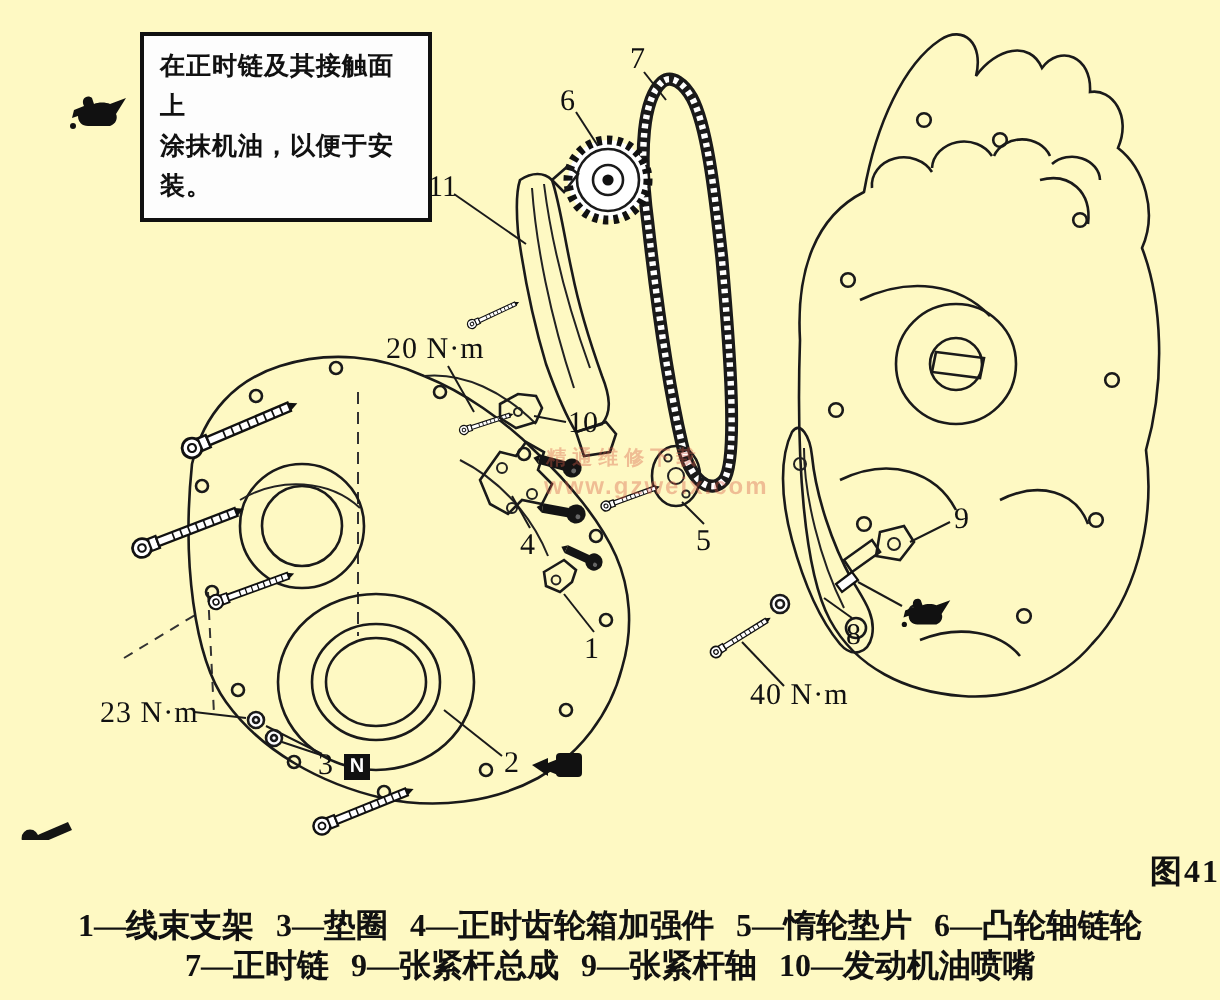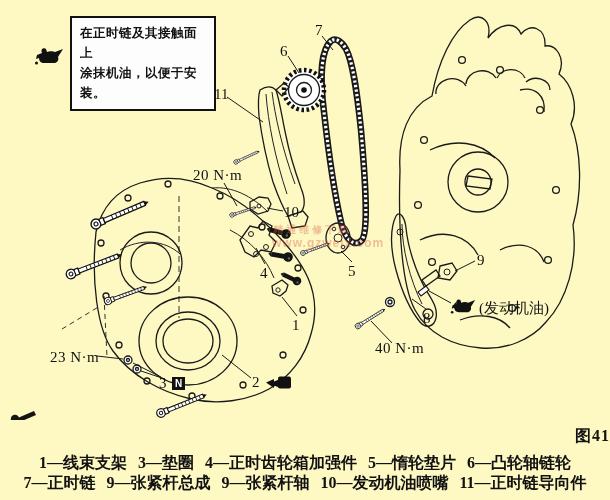--- a/index.html
+++ b/index.html
@@ -286,37 +286,35 @@
 
   <svg class="icon" style="left:266px;top:375px" width="28" height="15" viewBox="0 0 28 15">
     <path d="M0,7.5 l8,-3.5 v2.5 l5,-2 v8 l-5,-2 v2.5 z" fill="#111"></path>
     <rect x="12" y="1.5" width="13" height="12" rx="2" fill="#111"></rect>
   </svg>
 
   <svg class="icon" style="left:450px;top:297px" width="26" height="20" viewBox="0 0 30 22">
     <path d="M8,7 C6,3 10,1 12,3 l1,3 c2,-1 6,-1 8,0 l8,-3 -5,8 c1,2 0,5 -3,6 l-11,0 c-3,0 -5,-2 -5,-5 l-3,1 1,-4 z" fill="#111"></path>
     <circle cx="2.5" cy="17" r="1.5" fill="#111"></circle>
   </svg>
-  <span class="callout" style="left:479px;top:299px">(发动机油)</span>
 
   <div class="watermark">
     <div class="w1">精通维修下载</div>
     <div class="w2">www.gzweix.com</div>
   </div>
 
   <div class="fig-caption">图41</div>
 
   <div class="legend l1">
     <span>1—线束支架</span>
     <span>3—垫圈</span>
     <span>4—正时齿轮箱加强件</span>
     <span>5—惰轮垫片</span>
     <span>6—凸轮轴链轮</span>
   </div>
   <div class="legend l2">
     <span>7—正时链</span>
     <span>9—张紧杆总成</span>
     <span>9—张紧杆轴</span>
     <span>10—发动机油喷嘴</span>
-    <span>11—正时链导向件</span>
   </div>
 
 </div>
 
 </body></html>

